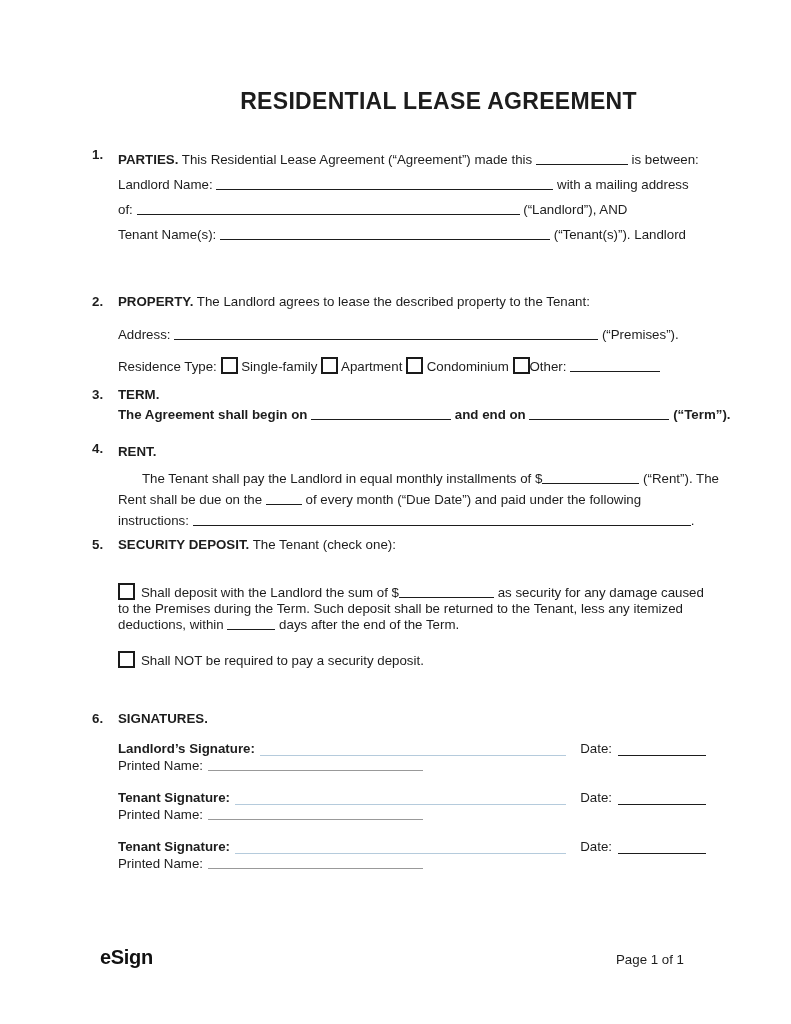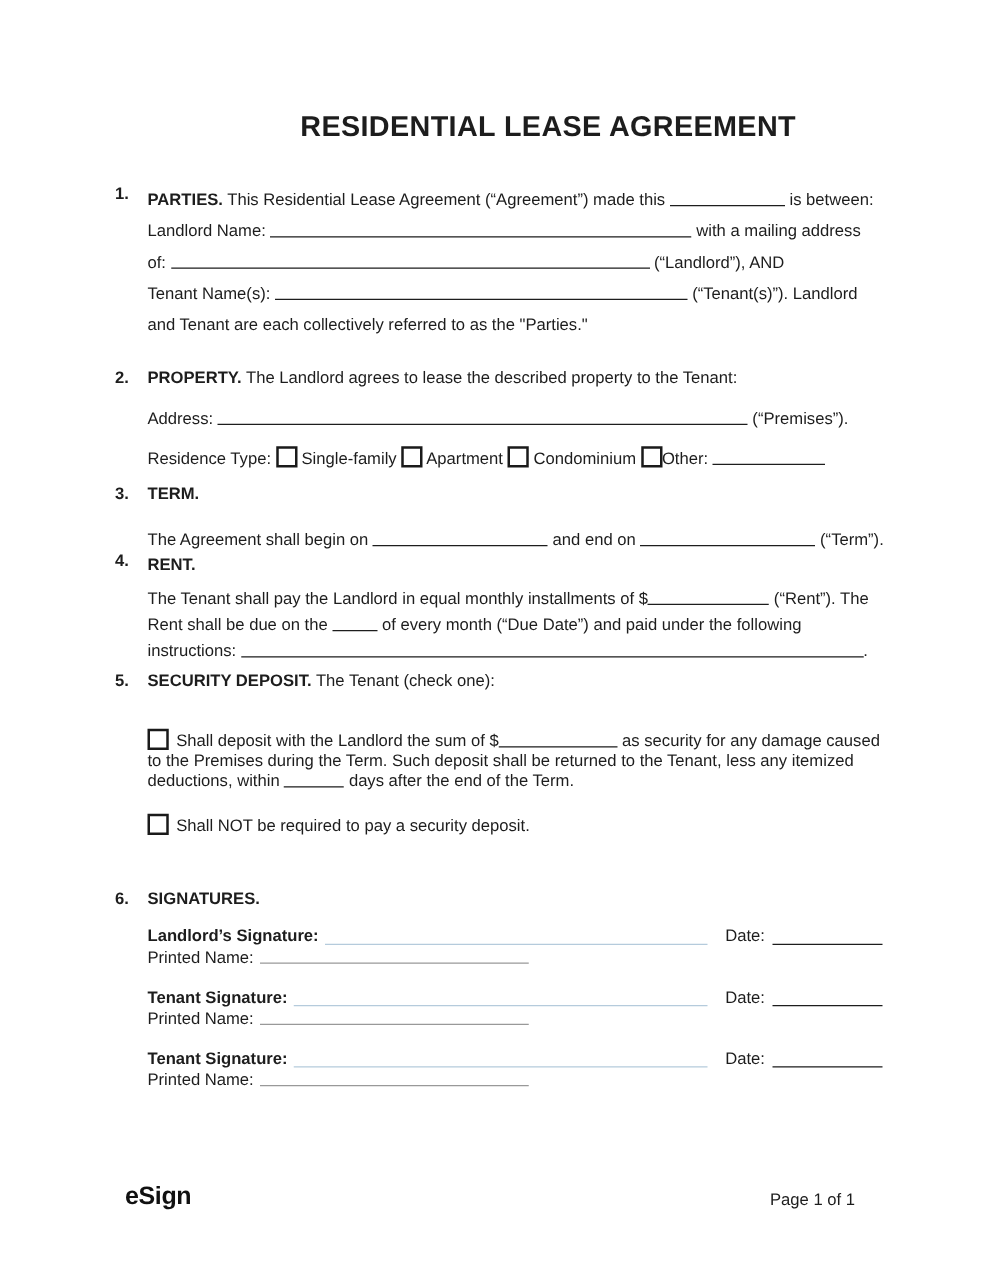--- a/index.html
+++ b/index.html
@@ -45,23 +45,23 @@
     width: 13px;
     height: 13px;
     border: 2px solid #1a1a1a;
     vertical-align: -3px;
     background: #ffffff;
   }
   
   .sec-parties .body .line { line-height: 25px; }
   .sec-property .l-address { margin-top: 18px; }
   .sec-property .l-residence { margin-top: 15px; }
-  .sec-term .l-term { margin-top: 22px; }
+  .sec-term .l-term { margin-top: 5px; font-weight: bold; }
   .sec-rent .body .line { line-height: 21px; }
-  .sec-rent .l-first { margin-top: 6px; }
+  .sec-rent .l-first { margin-top: 6px; margin-left: 24px; }
   .sec-deposit .para {
     margin-top: 31px;
     line-height: 16px;
     white-space: normal;
   }
   .sec-deposit .para2 { margin-top: 18px; }
   .cb-lead { margin-right: 6px; }
   
   .sigrow { display: flex; height: 17px; margin-top: 15px; }
   .sigrow .lbl { font-weight: 700; white-space: nowrap; }
@@ -124,21 +124,20 @@
 
   <div class="doc-title">RESIDENTIAL LEASE AGREEMENT</div>
 
   <div class="sec sec-parties" style="top:147px">
     <div class="num">1.</div>
     <div class="body">
       <div class="line"><span class="hd">PARTIES.</span> <span>This Residential Lease Agreement (“Agreement”) made this</span> <span class="blank w-agreedate"></span> <span>is between:</span></div>
       <div class="line"><span>Landlord Name:</span> <span class="blank w-landname"></span> <span>with a mailing address</span></div>
       <div class="line"><span>of:</span> <span class="blank w-landaddr"></span> <span>(“Landlord”), AND</span></div>
       <div class="line"><span>Tenant Name(s):</span> <span class="blank w-tenname"></span> <span>(“Tenant(s)”). Landlord</span></div>
-      <div class="line"><span>and Tenant are each collectively referred to as the "Parties."</span></div>
     </div>
   </div>
 
   <div class="sec sec-property" style="top:294px">
     <div class="num">2.</div>
     <div class="body">
       <div class="line"><span class="hd">PROPERTY.</span> <span>The Landlord agrees to lease the described property to the Tenant:</span></div>
       <div class="line l-address"><span>Address:</span> <span class="blank w-address"></span> <span>(“Premises”).</span></div>
       <div class="line l-residence">
         <span>Residence Type:</span>

